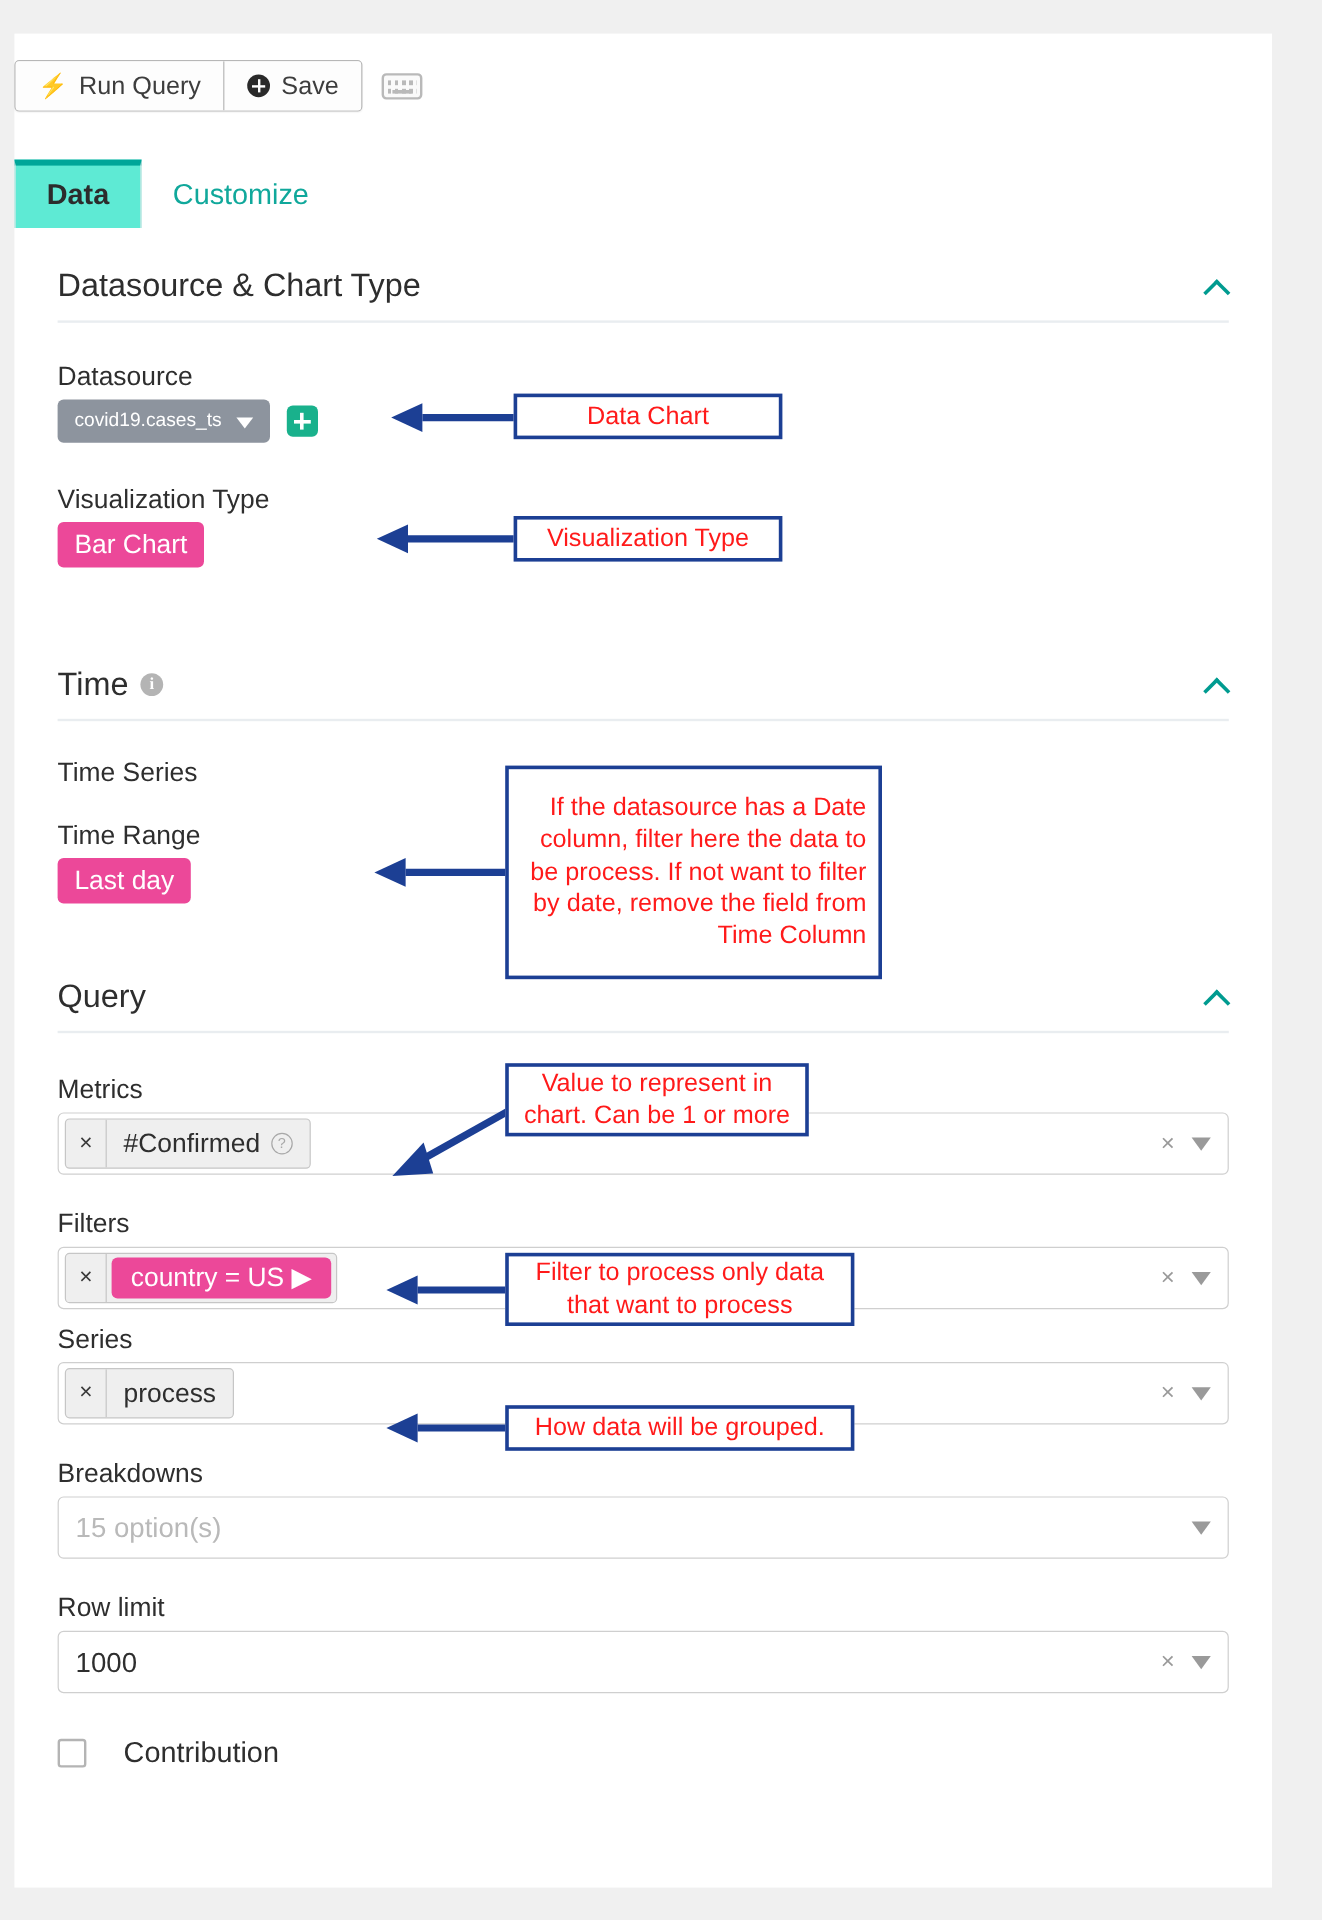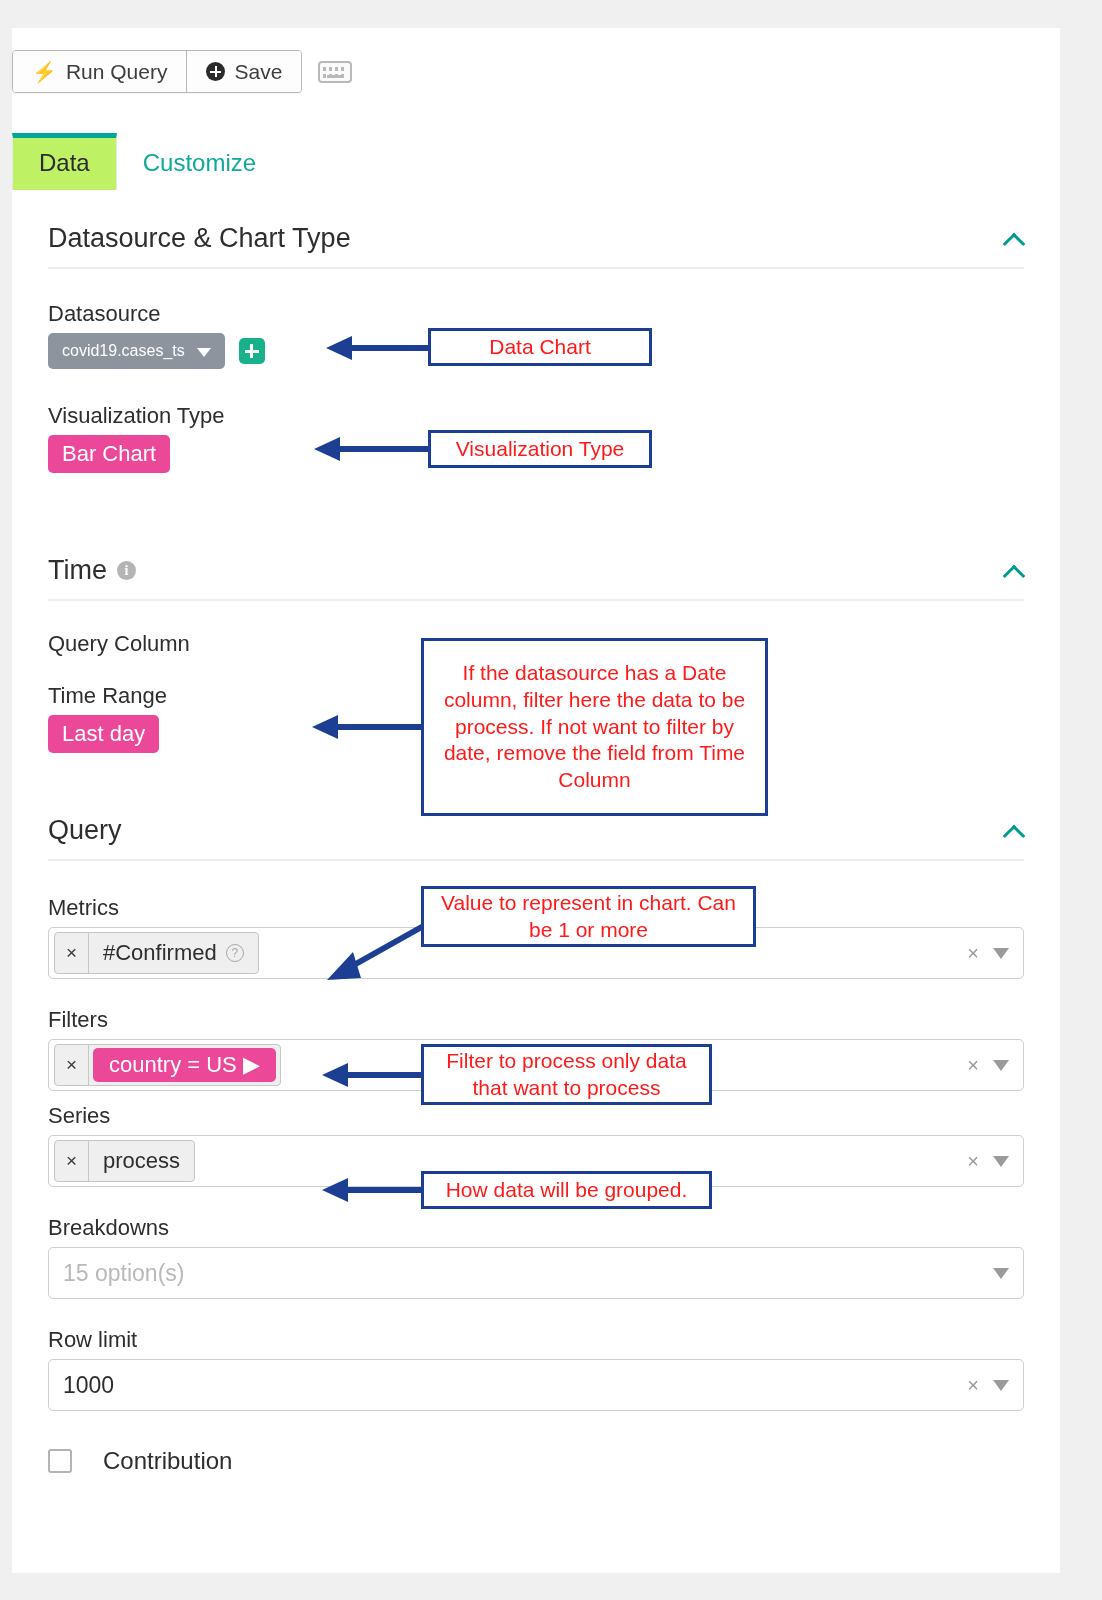--- a/index.html
+++ b/index.html
@@ -87,23 +87,23 @@
     display: flex;
     align-items: flex-end;
   }
   .tab {
     padding: 16px 26px 15px 26px;
     font-size: 24px;
     cursor: pointer;
     line-height: 1;
   }
   .tab-active {
-    background: #bef264;
+    background: #5eead4;
     color: #2c2c2c;
-    font-weight: normal;
+    font-weight: bold;
     border-top: 5px solid #00a699;
     border-left: 1px solid #e3e8ea;
     border-right: 1px solid #e3e8ea;
     padding-top: 13px;
   }
   .tab-inactive {
     color: #10a89b;
     font-weight: normal;
   }
 
@@ -351,21 +351,21 @@
   <div class="section-head" style="margin-top:62px;">
     <div class="section-title">
       <span>Time</span>
       <span class="info-dot">i</span>
     </div>
     <div class="chev-up"></div>
   </div>
   <div class="divider"></div>
 
   <div class="field" style="margin-top:30px;">
-    <span class="field-label">Query Column</span>
+    <span class="field-label">Time Series</span>
   </div>
 
   <div class="field" style="margin-top:26px;">
     <span class="field-label">Time Range</span>
     <div class="gray-pill-sm">
       <span>Last day</span>
     </div>
   </div>
 
   <div class="section-head" style="margin-top:42px;">
@@ -472,31 +472,31 @@
 <div class="anno" style="left:428px; top:430px; width:224px; height:38px;">
   <span>Visualization Type</span>
 </div>
 
 <div class="arrow" style="left:308px; top:715px;">
   <svg width="126" height="24" viewBox="0 0 126 24">
     <line x1="124" y1="12" x2="30" y2="12" stroke="#1c3f94" stroke-width="6"></line>
     <polygon points="30,0 30,24 4,12" fill="#1c3f94"></polygon>
   </svg>
 </div>
-<div class="anno" style="left:421px; top:638px; width:347px; height:178px; padding:8px 10px;">
+<div class="anno" style="left:421px; top:638px; width:314px; height:178px; padding:8px 10px;text-align:right;">
   <span>If the datasource has a Date column, filter here the data to be  process. If not want to filter by date, remove the field from Time Column</span>
 </div>
 
 <div class="arrow" style="left:305px; top:918px;">
   <svg width="126" height="64" viewBox="0 0 126 64">
     <line x1="122" y1="6" x2="40" y2="52" stroke="#1c3f94" stroke-width="6"></line>
     <polygon points="48,34 56,60 22,62" fill="#1c3f94"></polygon>
   </svg>
 </div>
-<div class="anno" style="left:421px; top:886px; width:335px; height:61px; padding:4px 8px;">
+<div class="anno" style="left:421px; top:886px; width:253px; height:61px; padding:4px 8px;">
   <span>Value to represent in chart. Can be 1 or more</span>
 </div>
 
 <div class="arrow" style="left:318px; top:1063px;">
   <svg width="112" height="24" viewBox="0 0 112 24">
     <line x1="110" y1="12" x2="30" y2="12" stroke="#1c3f94" stroke-width="6"></line>
     <polygon points="30,0 30,24 4,12" fill="#1c3f94"></polygon>
   </svg>
 </div>
 <div class="anno" style="left:421px; top:1044px; width:291px; height:61px; padding:4px 8px;">

